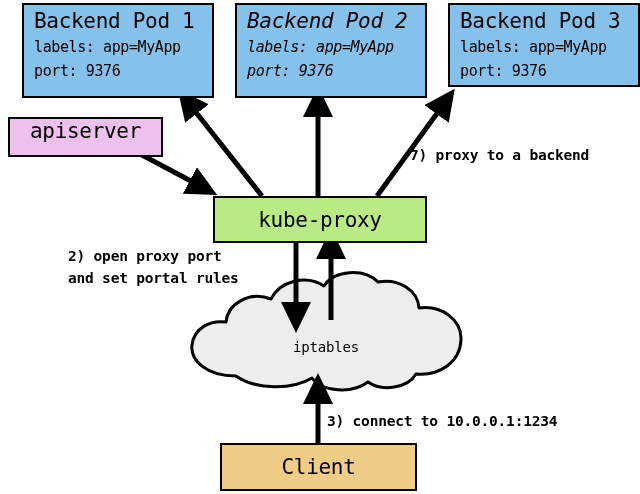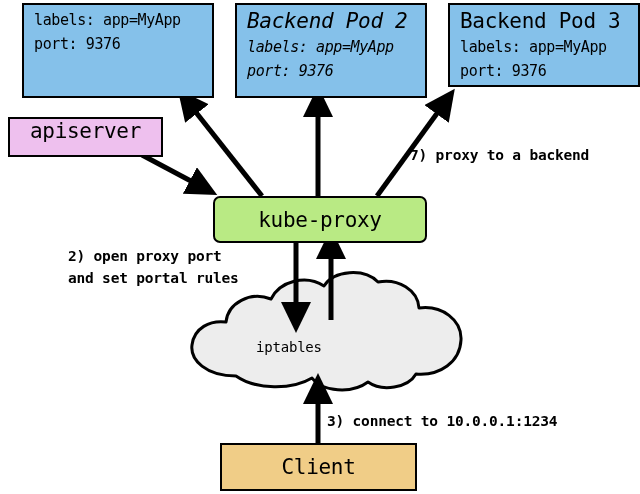--- a/index.html
+++ b/index.html
@@ -56,21 +56,20 @@
   }
   .apiserver-label {
     font-size: 21px;
     color: #000000;
     letter-spacing: -0.3px;
   }
   .kubeproxy-box {
     background: #b9ea84;
     align-items: center;
     justify-content: center;
-    border-radius: 7px;
   }
   .kubeproxy-label {
     font-size: 21px;
     color: #000000;
     letter-spacing: -0.3px;
   }
   .client-box {
     background: #f0cd87;
     align-items: center;
     justify-content: center;
@@ -78,21 +77,21 @@
   .client-label {
     font-size: 21px;
     color: #000000;
     letter-spacing: -0.3px;
   }
   .cloud-label {
     position: absolute;
     font-size: 14px;
     color: #000000;
     letter-spacing: -0.2px;
-    text-align: left;
+    text-align: center;
     width: 140px;
   }
   .anno {
     position: absolute;
     font-size: 14.5px;
     line-height: 22px;
     font-weight: bold;
     color: #000000;
     white-space: nowrap;
     letter-spacing: -0.2px;
@@ -134,20 +133,21 @@
     <line x1="377" y1="196" x2="446" y2="101" stroke="#000000" stroke-width="5" marker-end="url(#ah)"></line>
 
     <line x1="296" y1="243" x2="296" y2="318" stroke="#000000" stroke-width="5" marker-end="url(#ah)"></line>
 
     <line x1="331" y1="320" x2="331" y2="243" stroke="#000000" stroke-width="5" marker-end="url(#ah)"></line>
 
     <line x1="318" y1="443" x2="318" y2="388" stroke="#000000" stroke-width="5" marker-end="url(#ah)"></line>
   </svg>
 
   <div class="node-box pod-box" style="left:22px; top:3px; width:192px; height:95px;">
+    <div class="pod-title">Backend Pod 1</div>
     <div class="pod-line">labels: app=MyApp</div>
     <div class="pod-line">port: 9376</div>
   </div>
 
   <div class="node-box pod-box" style="left:235px; top:3px; width:192px; height:95px;font-style:italic;">
     <div class="pod-title">Backend Pod 2</div>
     <div class="pod-line">labels: app=MyApp</div>
     <div class="pod-line">port: 9376</div>
   </div>
 

